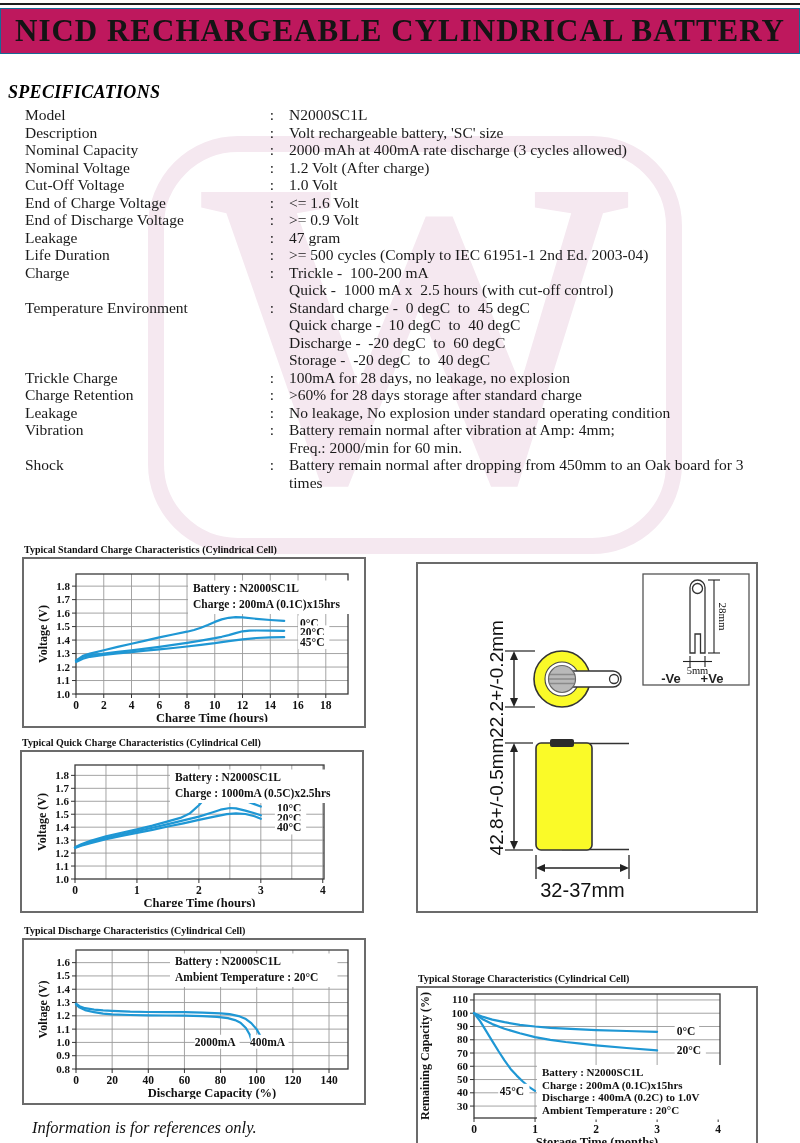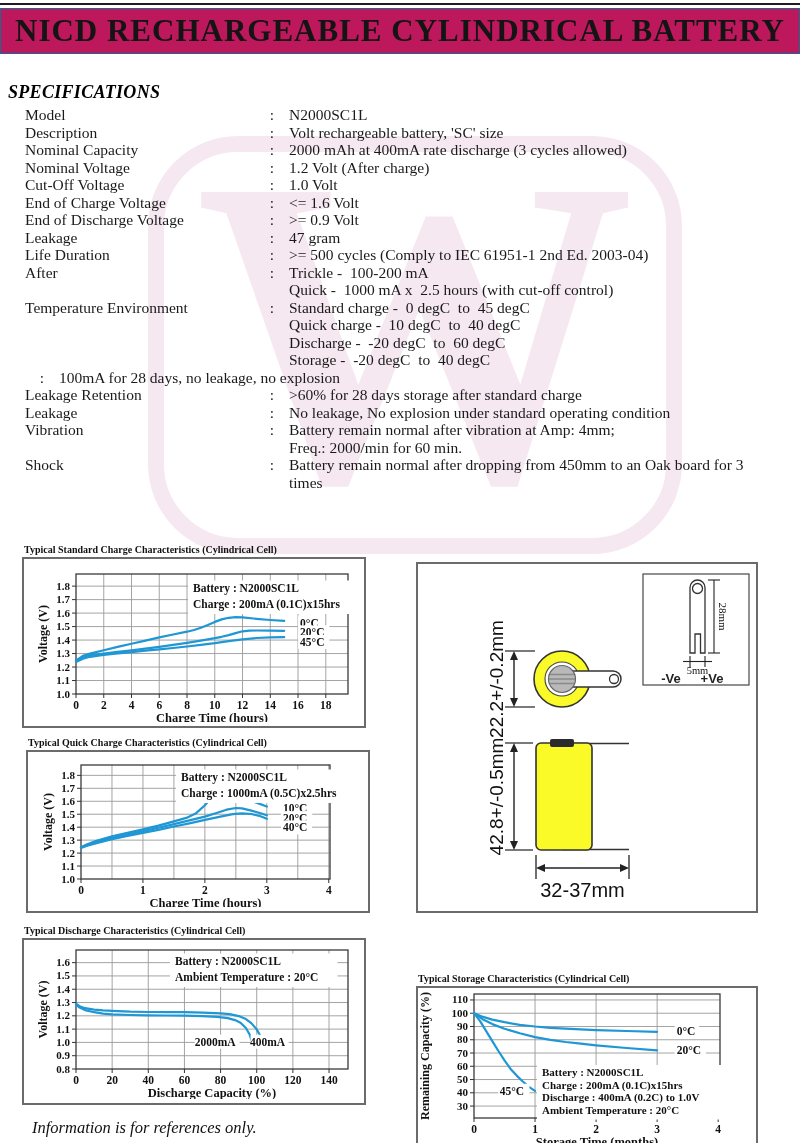--- a/index.html
+++ b/index.html
@@ -111,45 +111,46 @@
         </div>
       </div>
       <div class="spec-row">
         <div class="spec-label">Life Duration</div>
         <div class="spec-colon">:</div>
         <div class="spec-lines">
           <div class="spec-line">&gt;= 500 cycles (Comply to IEC 61951-1 2nd Ed. 2003-04)</div>
         </div>
       </div>
       <div class="spec-row">
-        <div class="spec-label">After</div>
+        <div class="spec-label">Charge</div>
         <div class="spec-colon">:</div>
         <div class="spec-lines">
           <div class="spec-line">Trickle -  100-200 mA</div>
           <div class="spec-line">Quick -  1000 mA x  2.5 hours (with cut-off control)</div>
         </div>
       </div>
       <div class="spec-row">
         <div class="spec-label">Temperature Environment</div>
         <div class="spec-colon">:</div>
         <div class="spec-lines">
           <div class="spec-line">Standard charge -  0 degC  to  45 degC</div>
           <div class="spec-line">Quick charge -  10 degC  to  40 degC</div>
           <div class="spec-line">Discharge -  -20 degC  to  60 degC</div>
           <div class="spec-line">Storage -  -20 degC  to  40 degC</div>
         </div>
       </div>
       <div class="spec-row">
+        <div class="spec-label">Trickle Charge</div>
         <div class="spec-colon">:</div>
         <div class="spec-lines">
           <div class="spec-line">100mA for 28 days, no leakage, no explosion</div>
         </div>
       </div>
       <div class="spec-row">
-        <div class="spec-label">Leakage Retention</div>
+        <div class="spec-label">Charge Retention</div>
         <div class="spec-colon">:</div>
         <div class="spec-lines">
           <div class="spec-line">&gt;60% for 28 days storage after standard charge</div>
         </div>
       </div>
       <div class="spec-row">
         <div class="spec-label">Leakage</div>
         <div class="spec-colon">:</div>
         <div class="spec-lines">
           <div class="spec-line">No leakage, No explosion under standard operating condition</div>
@@ -244,21 +245,21 @@
           <text x="276.1224489795918" y="77.38202247191009" font-family="Liberation Serif, serif" font-weight="bold" font-size="11.5" fill="#111" text-anchor="start">20°C</text>
           <rect x="274.1224489795918" y="75.9550561797753" width="31.2" height="14" fill="#fff"></rect>
           <text x="276.1224489795918" y="86.9550561797753" font-family="Liberation Serif, serif" font-weight="bold" font-size="11.5" fill="#111" text-anchor="start">45°C</text>
           <rect x="164" y="21.5" width="173.46" height="33.5" fill="#fff"></rect>
           <text x="169" y="33" font-family="Liberation Serif, serif" font-weight="bold" font-size="11.5" fill="#111" text-anchor="start">Battery : N2000SC1L</text>
           <text x="169" y="49" font-family="Liberation Serif, serif" font-weight="bold" font-size="11.5" fill="#111" text-anchor="start">Charge : 200mA (0.1C)x15hrs</text>
         </svg>
       </div>
   </div>
 
-  <div class="chart-wrap" style="left:26px;top:736px;width:344px;">
+  <div class="chart-wrap" style="left:20px;top:736px;width:344px;">
     <div class="chart-title">Typical Quick Charge Characteristics (Cylindrical Cell)</div>
     <div class="chart-box" style="width:344px;height:163px;">
         <svg width="336" height="155" viewBox="0 0 336 155">
           <line x1="83.97014925373135" y1="13" x2="83.97014925373135" y2="127" stroke="#9a9a9a" stroke-width="0.9"></line>
           <line x1="114.9402985074627" y1="13" x2="114.9402985074627" y2="127" stroke="#9a9a9a" stroke-width="0.9"></line>
           <line x1="145.91044776119404" y1="13" x2="145.91044776119404" y2="127" stroke="#9a9a9a" stroke-width="0.9"></line>
           <line x1="176.8805970149254" y1="13" x2="176.8805970149254" y2="127" stroke="#9a9a9a" stroke-width="0.9"></line>
           <line x1="207.85074626865674" y1="13" x2="207.85074626865674" y2="127" stroke="#9a9a9a" stroke-width="0.9"></line>
           <line x1="238.82089552238807" y1="13" x2="238.82089552238807" y2="127" stroke="#9a9a9a" stroke-width="0.9"></line>
           <line x1="269.7910447761194" y1="13" x2="269.7910447761194" y2="127" stroke="#9a9a9a" stroke-width="0.9"></line>

